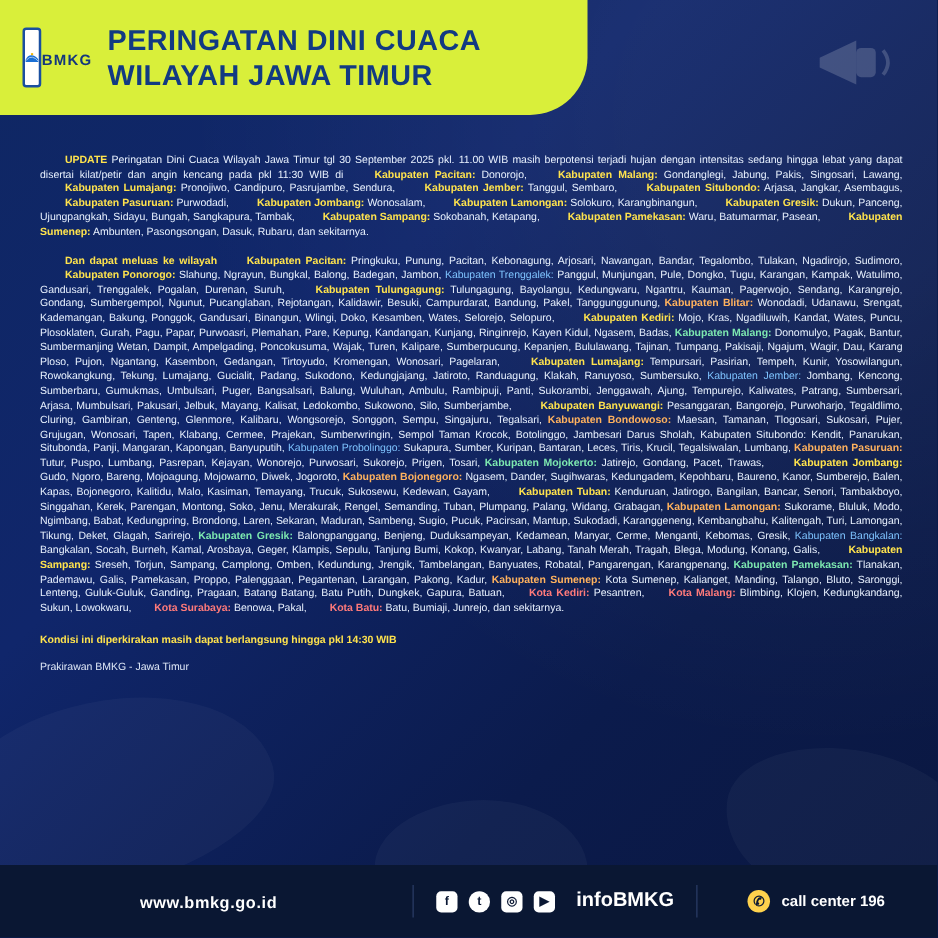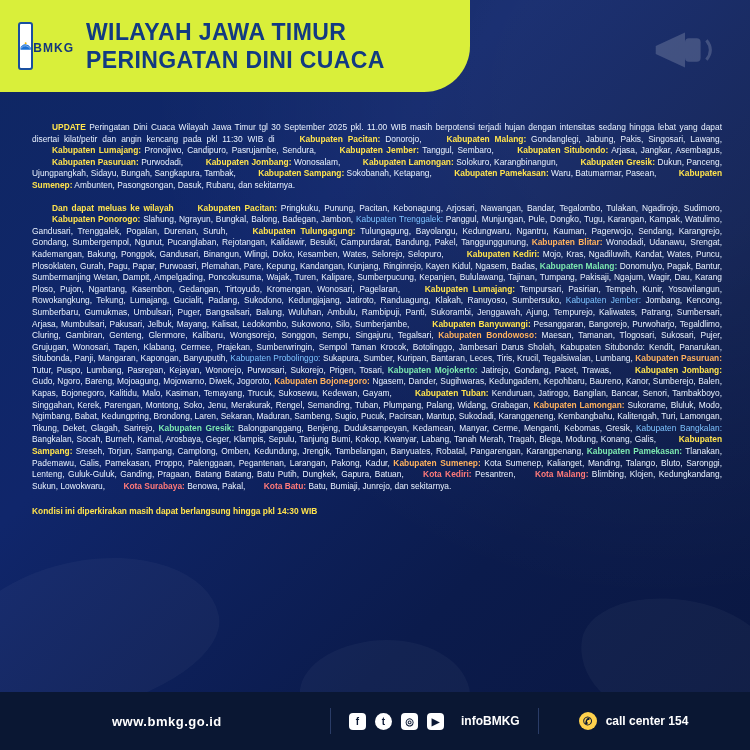--- a/index.html
+++ b/index.html
@@ -81,21 +81,21 @@
     color:#ffffff;font-size:13px;font-weight:bold;letter-spacing:.5px;
     margin-left:112px;width:200px;
   }
   .divider{width:1px;height:26px;background:#2a3c67;margin:0 18px;}
   .social{display:flex;align-items:center;gap:9px;}
   .sicon{
     width:17px;height:17px;border-radius:4px;background:#ffffff;
     display:flex;align-items:center;justify-content:center;color:#0a1733;font-size:10px;font-weight:bold;
   }
   .sicon.circle{border-radius:50%;}
-  .handle{color:#ffffff;font-size:12px;font-weight:bold;margin-left:8px;}
+  .handle{color:#ffffff;font-size:16px;font-weight:bold;margin-left:8px;}
   .call{display:flex;align-items:center;margin-left:22px;color:#ffffff;font-size:12px;font-weight:bold;}
   .phone-ic{
     width:18px;height:18px;border-radius:50%;background:#ffd24d;color:#0a1733;
     display:flex;align-items:center;justify-content:center;font-size:11px;margin-right:9px;
   }
 </style>
 </head>
 <body>
 
 <div class="page">
@@ -111,53 +111,54 @@
         <svg width="46" height="38" viewBox="0 0 46 38">
           <path d="M2 26 Q10 10 23 12 Q36 14 44 26 L44 34 L2 34 Z" fill="#1a6fd4"></path>
           <path d="M4 28 Q14 16 24 18 Q34 20 42 30" stroke="#ffffff" stroke-width="2" fill="none"></path>
           <circle cx="23" cy="8" r="4" fill="#f2b705"></circle>
         </svg>
       </div>
       <div class="logo-txt">BMKG</div>
     </div>
 
     <div class="title-wrap">
+      <div class="title-line">PERINGATAN DINI CUACA</div>
       <div class="title-line">WILAYAH JAWA TIMUR</div>
-      <div class="title-line">PERINGATAN DINI CUACA</div>
     </div>
 
     <svg class="megaphone" viewBox="0 0 80 60">
       <path d="M10 26 L40 12 L40 48 L10 34 Z" fill="#ffffff" opacity="0.5"></path>
       <rect x="40" y="18" width="16" height="24" rx="4" fill="#ffffff" opacity="0.5"></rect>
       <path d="M62 20 Q70 30 62 40" stroke="#ffffff" stroke-width="3" fill="none" opacity="0.5"></path>
     </svg>
   </div>
 
   <div class="content">
 
     <p>
       <span class="cy">UPDATE</span><span> Peringatan Dini Cuaca Wilayah Jawa Timur tgl 30 September 2025 pkl. 11.00 WIB masih berpotensi terjadi hujan dengan intensitas sedang hingga lebat yang dapat disertai kilat/petir dan angin kencang pada pkl 11:30 WIB di </span><span class="cy">Kabupaten Pacitan:</span><span> Donorojo, </span><span class="cy">Kabupaten Malang:</span><span> Gondanglegi, Jabung, Pakis, Singosari, Lawang, </span><span class="cy">Kabupaten Lumajang:</span><span> Pronojiwo, Candipuro, Pasrujambe, Sendura, </span><span class="cy">Kabupaten Jember:</span><span> Tanggul, Sembaro, </span><span class="cy">Kabupaten Situbondo:</span><span> Arjasa, Jangkar, Asembagus, </span><span class="cy">Kabupaten Pasuruan:</span><span> Purwodadi, </span><span class="cy">Kabupaten Jombang:</span><span> Wonosalam, </span><span class="cy">Kabupaten Lamongan:</span><span> Solokuro, Karangbinangun, </span><span class="cy">Kabupaten Gresik:</span><span> Dukun, Panceng, Ujungpangkah, Sidayu, Bungah, Sangkapura, Tambak, </span><span class="cy">Kabupaten Sampang:</span><span> Sokobanah, Ketapang, </span><span class="cy">Kabupaten Pamekasan:</span><span> Waru, Batumarmar, Pasean, </span><span class="cy">Kabupaten Sumenep:</span><span> Ambunten, Pasongsongan, Dasuk, Rubaru, dan sekitarnya.</span>
     </p>
 
     <p>
       <span class="cy">Dan dapat meluas ke wilayah </span><span class="cy">Kabupaten Pacitan:</span><span> Pringkuku, Punung, Pacitan, Kebonagung, Arjosari, Nawangan, Bandar, Tegalombo, Tulakan, Ngadirojo, Sudimoro, </span><span class="cy">Kabupaten Ponorogo:</span><span> Slahung, Ngrayun, Bungkal, Balong, Badegan, Jambon, </span><span class="cb">Kabupaten Trenggalek:</span><span> Panggul, Munjungan, Pule, Dongko, Tugu, Karangan, Kampak, Watulimo, Gandusari, Trenggalek, Pogalan, Durenan, Suruh, </span><span class="cy">Kabupaten Tulungagung:</span><span> Tulungagung, Bayolangu, Kedungwaru, Ngantru, Kauman, Pagerwojo, Sendang, Karangrejo, Gondang, Sumbergempol, Ngunut, Pucanglaban, Rejotangan, Kalidawir, Besuki, Campurdarat, Bandung, Pakel, Tanggunggunung, </span><span class="co">Kabupaten Blitar:</span><span> Wonodadi, Udanawu, Srengat, Kademangan, Bakung, Ponggok, Gandusari, Binangun, Wlingi, Doko, Kesamben, Wates, Selorejo, Selopuro, </span><span class="cy">Kabupaten Kediri:</span><span> Mojo, Kras, Ngadiluwih, Kandat, Wates, Puncu, Plosoklaten, Gurah, Pagu, Papar, Purwoasri, Plemahan, Pare, Kepung, Kandangan, Kunjang, Ringinrejo, Kayen Kidul, Ngasem, Badas, </span><span class="cg">Kabupaten Malang:</span><span> Donomulyo, Pagak, Bantur, Sumbermanjing Wetan, Dampit, Ampelgading, Poncokusuma, Wajak, Turen, Kalipare, Sumberpucung, Kepanjen, Bululawang, Tajinan, Tumpang, Pakisaji, Ngajum, Wagir, Dau, Karang Ploso, Pujon, Ngantang, Kasembon, Gedangan, Tirtoyudo, Kromengan, Wonosari, Pagelaran, </span><span class="cy">Kabupaten Lumajang:</span><span> Tempursari, Pasirian, Tempeh, Kunir, Yosowilangun, Rowokangkung, Tekung, Lumajang, Gucialit, Padang, Sukodono, Kedungjajang, Jatiroto, Randuagung, Klakah, Ranuyoso, Sumbersuko, </span><span class="cb">Kabupaten Jember:</span><span> Jombang, Kencong, Sumberbaru, Gumukmas, Umbulsari, Puger, Bangsalsari, Balung, Wuluhan, Ambulu, Rambipuji, Panti, Sukorambi, Jenggawah, Ajung, Tempurejo, Kaliwates, Patrang, Sumbersari, Arjasa, Mumbulsari, Pakusari, Jelbuk, Mayang, Kalisat, Ledokombo, Sukowono, Silo, Sumberjambe, </span><span class="cy">Kabupaten Banyuwangi:</span><span> Pesanggaran, Bangorejo, Purwoharjo, Tegaldlimo, Cluring, Gambiran, Genteng, Glenmore, Kalibaru, Wongsorejo, Songgon, Sempu, Singajuru, Tegalsari, </span><span class="co">Kabupaten Bondowoso:</span><span> Maesan, Tamanan, Tlogosari, Sukosari, Pujer, Grujugan, Wonosari, Tapen, Klabang, Cermee, Prajekan, Sumberwringin, Sempol Taman Krocok, Botolinggo, Jambesari Darus Sholah, Kabupaten Situbondo: Kendit, Panarukan, Situbonda, Panji, Mangaran, Kapongan, Banyuputih, </span><span class="cb">Kabupaten Probolinggo:</span><span> Sukapura, Sumber, Kuripan, Bantaran, Leces, Tiris, Krucil, Tegalsiwalan, Lumbang, </span><span class="co">Kabupaten Pasuruan:</span><span> Tutur, Puspo, Lumbang, Pasrepan, Kejayan, Wonorejo, Purwosari, Sukorejo, Prigen, Tosari, </span><span class="cg">Kabupaten Mojokerto:</span><span> Jatirejo, Gondang, Pacet, Trawas, </span><span class="cy">Kabupaten Jombang:</span><span> Gudo, Ngoro, Bareng, Mojoagung, Mojowarno, Diwek, Jogoroto, </span><span class="co">Kabupaten Bojonegoro:</span><span> Ngasem, Dander, Sugihwaras, Kedungadem, Kepohbaru, Baureno, Kanor, Sumberejo, Balen, Kapas, Bojonegoro, Kalitidu, Malo, Kasiman, Temayang, Trucuk, Sukosewu, Kedewan, Gayam, </span><span class="cy">Kabupaten Tuban:</span><span> Kenduruan, Jatirogo, Bangilan, Bancar, Senori, Tambakboyo, Singgahan, Kerek, Parengan, Montong, Soko, Jenu, Merakurak, Rengel, Semanding, Tuban, Plumpang, Palang, Widang, Grabagan, </span><span class="co">Kabupaten Lamongan:</span><span> Sukorame, Bluluk, Modo, Ngimbang, Babat, Kedungpring, Brondong, Laren, Sekaran, Maduran, Sambeng, Sugio, Pucuk, Pacirsan, Mantup, Sukodadi, Karanggeneng, Kembangbahu, Kalitengah, Turi, Lamongan, Tikung, Deket, Glagah, Sarirejo, </span><span class="cg">Kabupaten Gresik:</span><span> Balongpanggang, Benjeng, Duduksampeyan, Kedamean, Manyar, Cerme, Menganti, Kebomas, Gresik, </span><span class="cb">Kabupaten Bangkalan:</span><span> Bangkalan, Socah, Burneh, Kamal, Arosbaya, Geger, Klampis, Sepulu, Tanjung Bumi, Kokop, Kwanyar, Labang, Tanah Merah, Tragah, Blega, Modung, Konang, Galis, </span><span class="cy">Kabupaten Sampang:</span><span> Sreseh, Torjun, Sampang, Camplong, Omben, Kedundung, Jrengik, Tambelangan, Banyuates, Robatal, Pangarengan, Karangpenang, </span><span class="cg">Kabupaten Pamekasan:</span><span> Tlanakan, Pademawu, Galis, Pamekasan, Proppo, Palenggaan, Pegantenan, Larangan, Pakong, Kadur, </span><span class="co">Kabupaten Sumenep:</span><span> Kota Sumenep, Kalianget, Manding, Talango, Bluto, Saronggi, Lenteng, Guluk-Guluk, Ganding, Pragaan, Batang Batang, Batu Putih, Dungkek, Gapura, Batuan, </span><span class="cr">Kota Kediri:</span><span> Pesantren, </span><span class="cr">Kota Malang:</span><span> Blimbing, Klojen, Kedungkandang, Sukun, Lowokwaru, </span><span class="cr">Kota Surabaya:</span><span> Benowa, Pakal, </span><span class="cr">Kota Batu:</span><span> Batu, Bumiaji, Junrejo, dan sekitarnya.</span>
     </p>
 
     <span class="note">Kondisi ini diperkirakan masih dapat berlangsung hingga pkl 14:30 WIB</span>
+    <span class="sign">Prakirawan BMKG - Jawa Timur</span>
   </div>
 
   <div class="footer">
     <div class="footer-url">www.bmkg.go.id</div>
     <div class="divider"></div>
     <div class="social">
       <div class="sicon">f</div>
       <div class="sicon circle">t</div>
       <div class="sicon">◎</div>
       <div class="sicon">▶</div>
       <div class="handle">infoBMKG</div>
     </div>
     <div class="divider"></div>
     <div class="call">
       <div class="phone-ic">✆</div>
-      <span>call center 154</span>
+      <span>call center 196</span>
     </div>
   </div>
 </div>
 
 </body></html>

